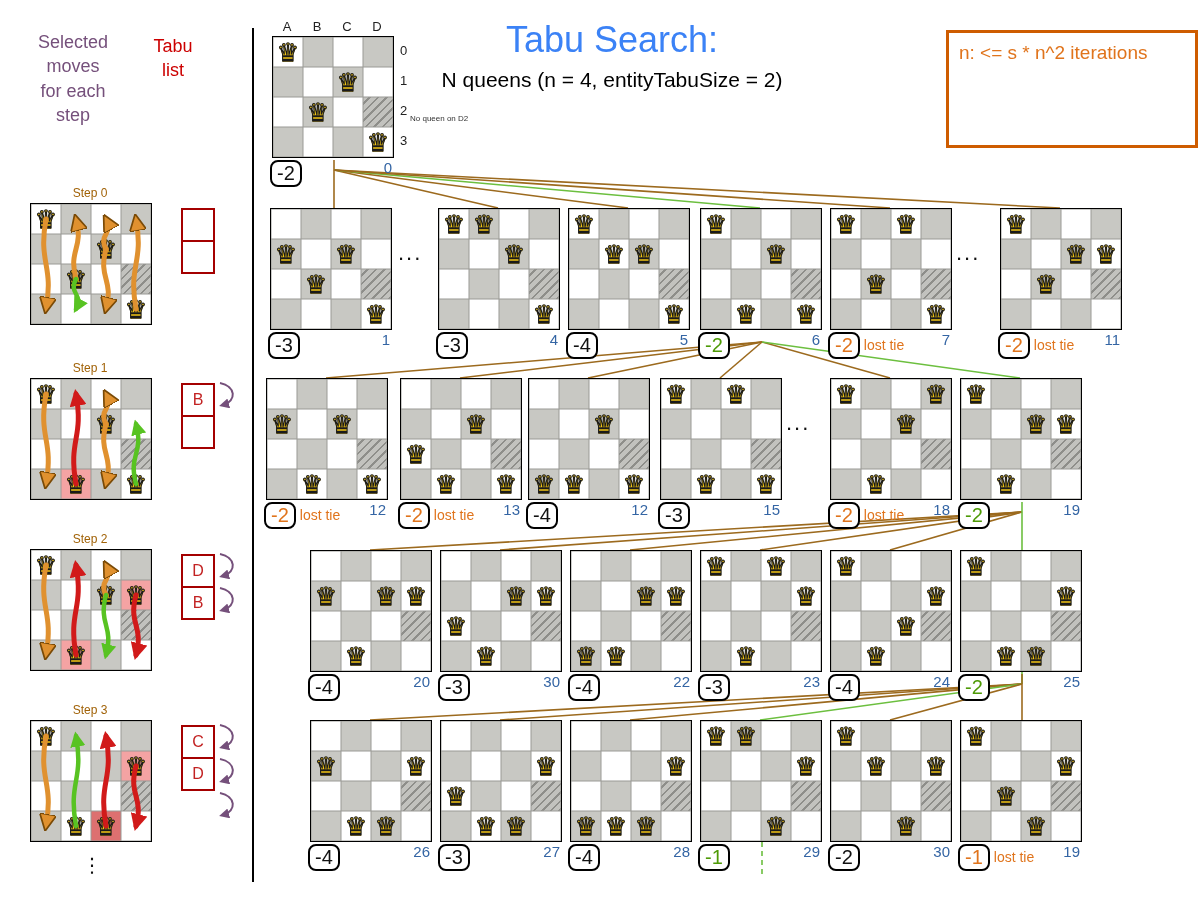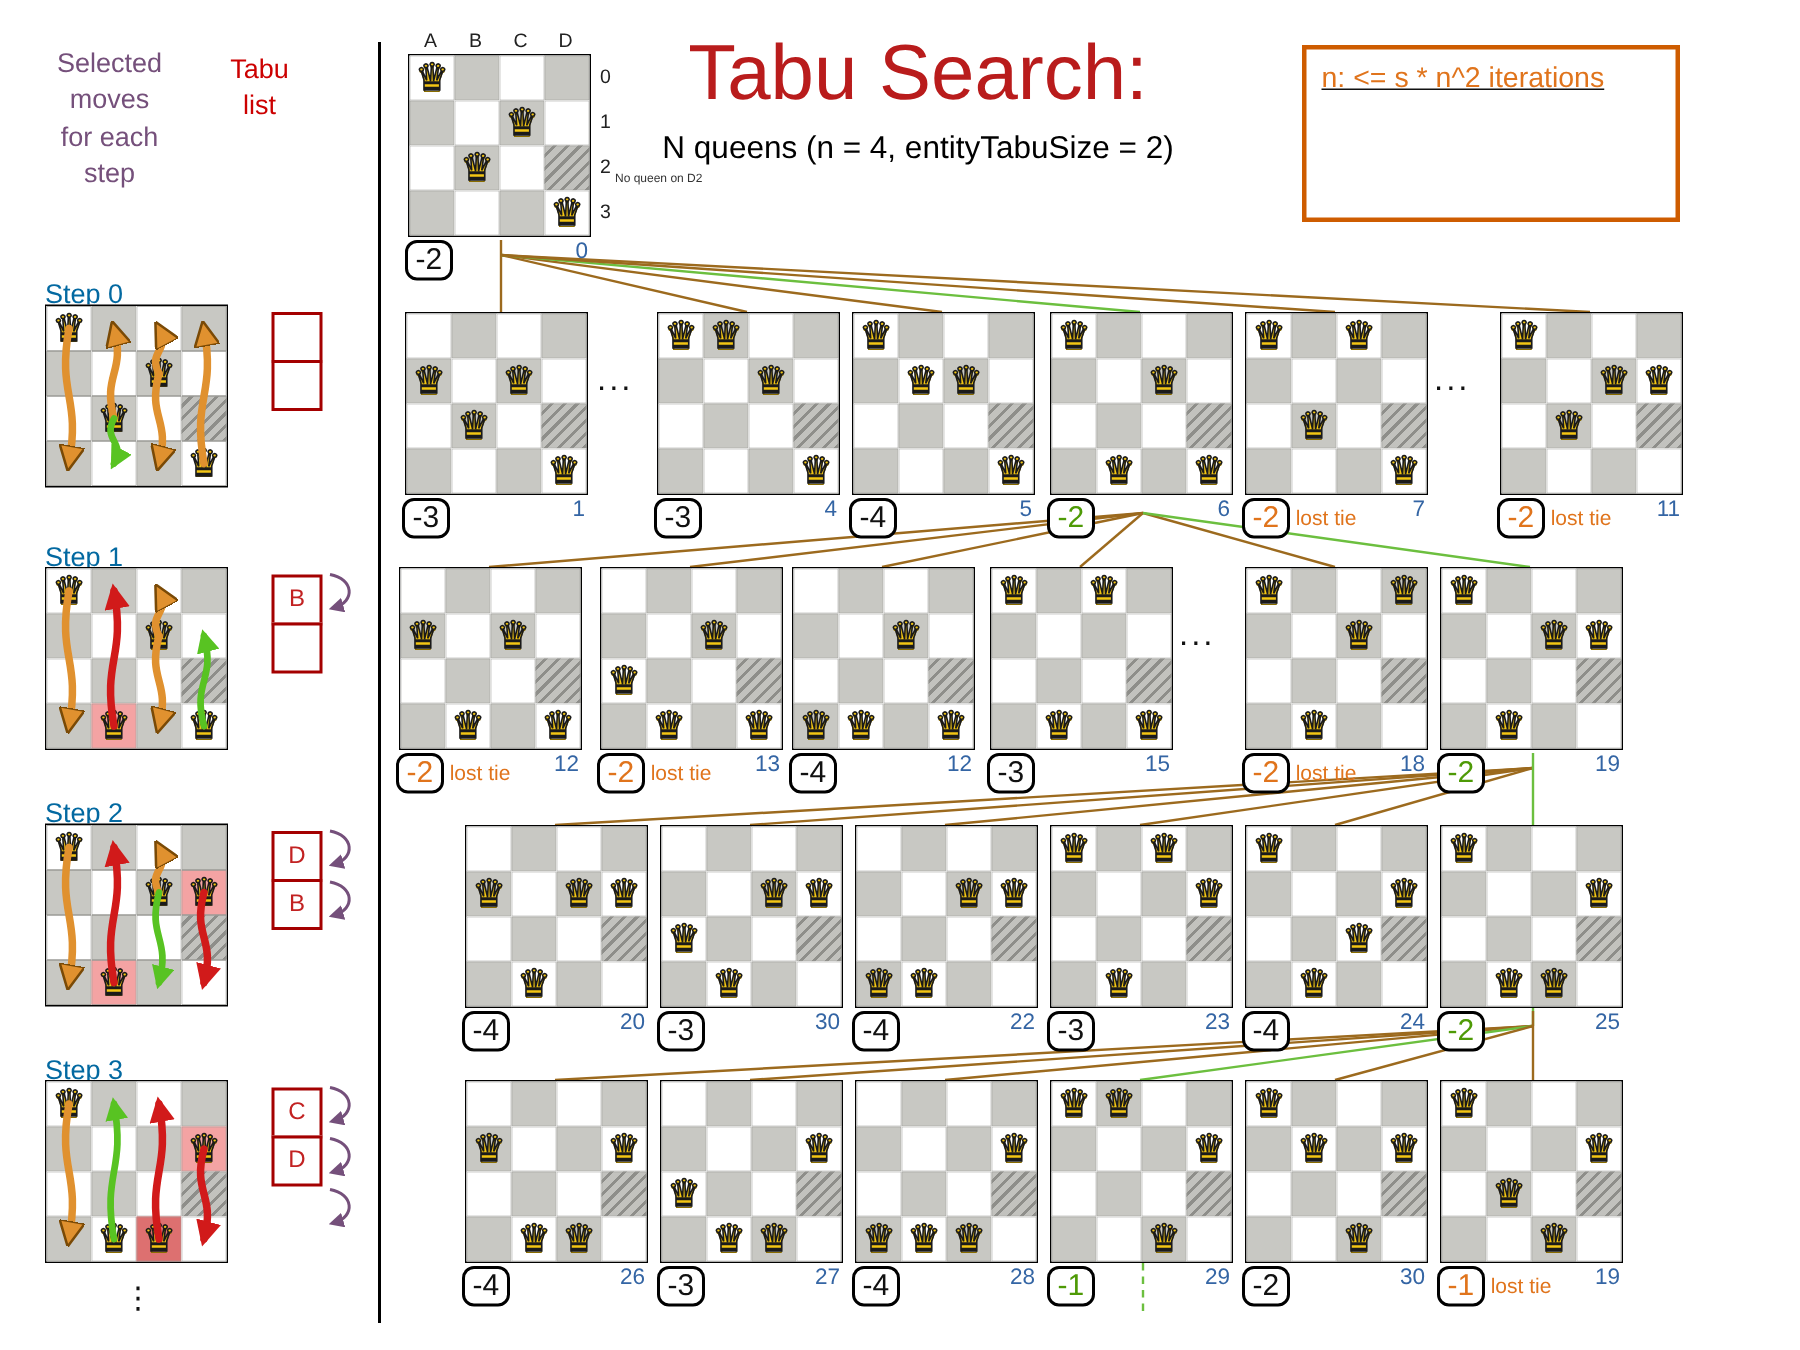--- a/index.html
+++ b/index.html
@@ -3,21 +3,21 @@
 <meta charset="utf-8">
 <style>
   html,body{margin:0;padding:0;}
   body{width:1200px;height:900px;position:relative;background:#fff;overflow:hidden;
        font-family:"Liberation Sans",sans-serif;color:#111;}
   .abs{position:absolute;}
   
   .panel-header{font-size:18px;line-height:1.35;text-align:center;white-space:pre-line;}
   #moves-header{color:#75507b;}
   #tabu-header{color:#cc0000;}
-  .step-label{color:#0369a1;font-size:18px;width:120px;}
+  .step-label{color:#a16207;font-size:12px;width:120px;text-align:center;}
   #divider{width:2px;background:#000;}
   .vdots{font-size:20px;color:#111;}
   
   .board{position:absolute;width:120px;height:120px;border:1.5px solid #000;background:#fff;
          display:grid;grid-template-columns:repeat(4,30px);grid-template-rows:repeat(4,30px);}
   .cell{width:30px;height:30px;box-shadow:inset 0 0 0 0.5px #9a9a96;
         display:flex;align-items:center;justify-content:center;}
   .cell.light{background:#ffffff;}
   .cell.dark{background:#c8c8c3;}
   .cell.hatch{background:repeating-linear-gradient(135deg,#c2c2be 0 4px,#8e8e8a 4px 6px);}
@@ -30,23 +30,23 @@
          font-size:20px;line-height:23px;}
   .score.black{color:#111;} .score.green{color:#4e9a06;} .score.orange{color:#e0741c;}
   .losttie{color:#e0741c;font-size:14px;}
   .idx{position:absolute;right:2px;top:1px;color:#3465a4;font-size:15px;}
   .dots{font-size:22px;letter-spacing:2px;color:#111;}
   .col-label{position:absolute;font-size:13px;color:#222;width:30px;text-align:center;}
   .row-label{position:absolute;font-size:13px;color:#222;height:30px;line-height:30px;}
   .annotation{position:absolute;font-size:8px;color:#333;white-space:nowrap;}
   
   #title-block{left:362px;top:18px;width:500px;text-align:center;}
-  #title-line1,#title-line2{font-size:52px;line-height:1.22;color:#b91c1c;}
+  #title-line1,#title-line2{font-size:36px;line-height:1.22;color:#3b82f6;}
   #subtitle{font-size:21px;margin-top:6px;color:#000;}
-  #note-box{left:868px;top:30px;width:246px;height:112px;border:3px solid #ce5c00;text-decoration:underline;}
+  #note-box{left:946px;top:30px;width:246px;height:112px;border:3px solid #ce5c00;}
   #note-text{color:#e0741c;font-size:19px;padding:9px 10px;}
   
   .tabu-box{width:30px;height:30px;border:2px solid #a40000;background:#fff;color:#c22222;
             font-size:16px;display:flex;align-items:center;justify-content:center;}
   svg{display:block;}
 </style>
 </head>
 <body>
 
 <svg width="0" height="0" style="position:absolute">

